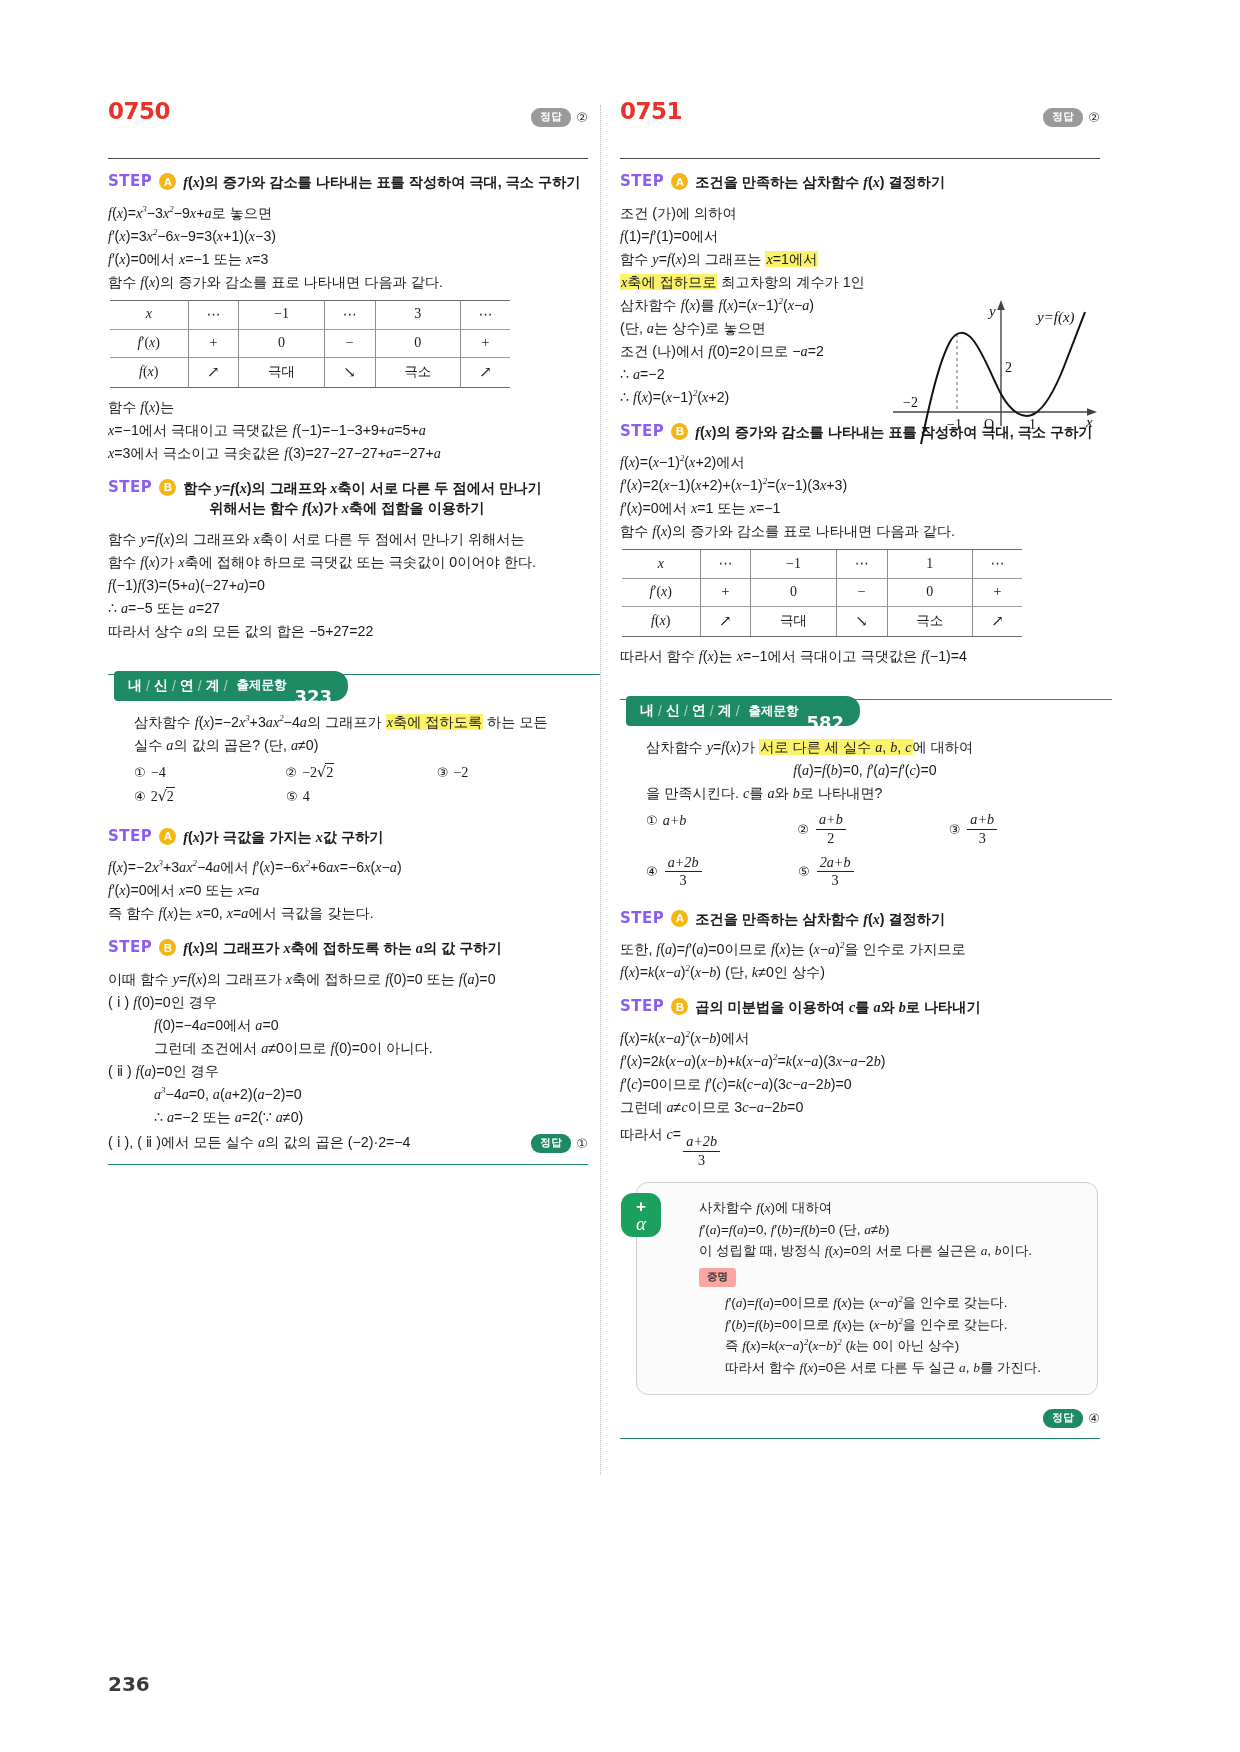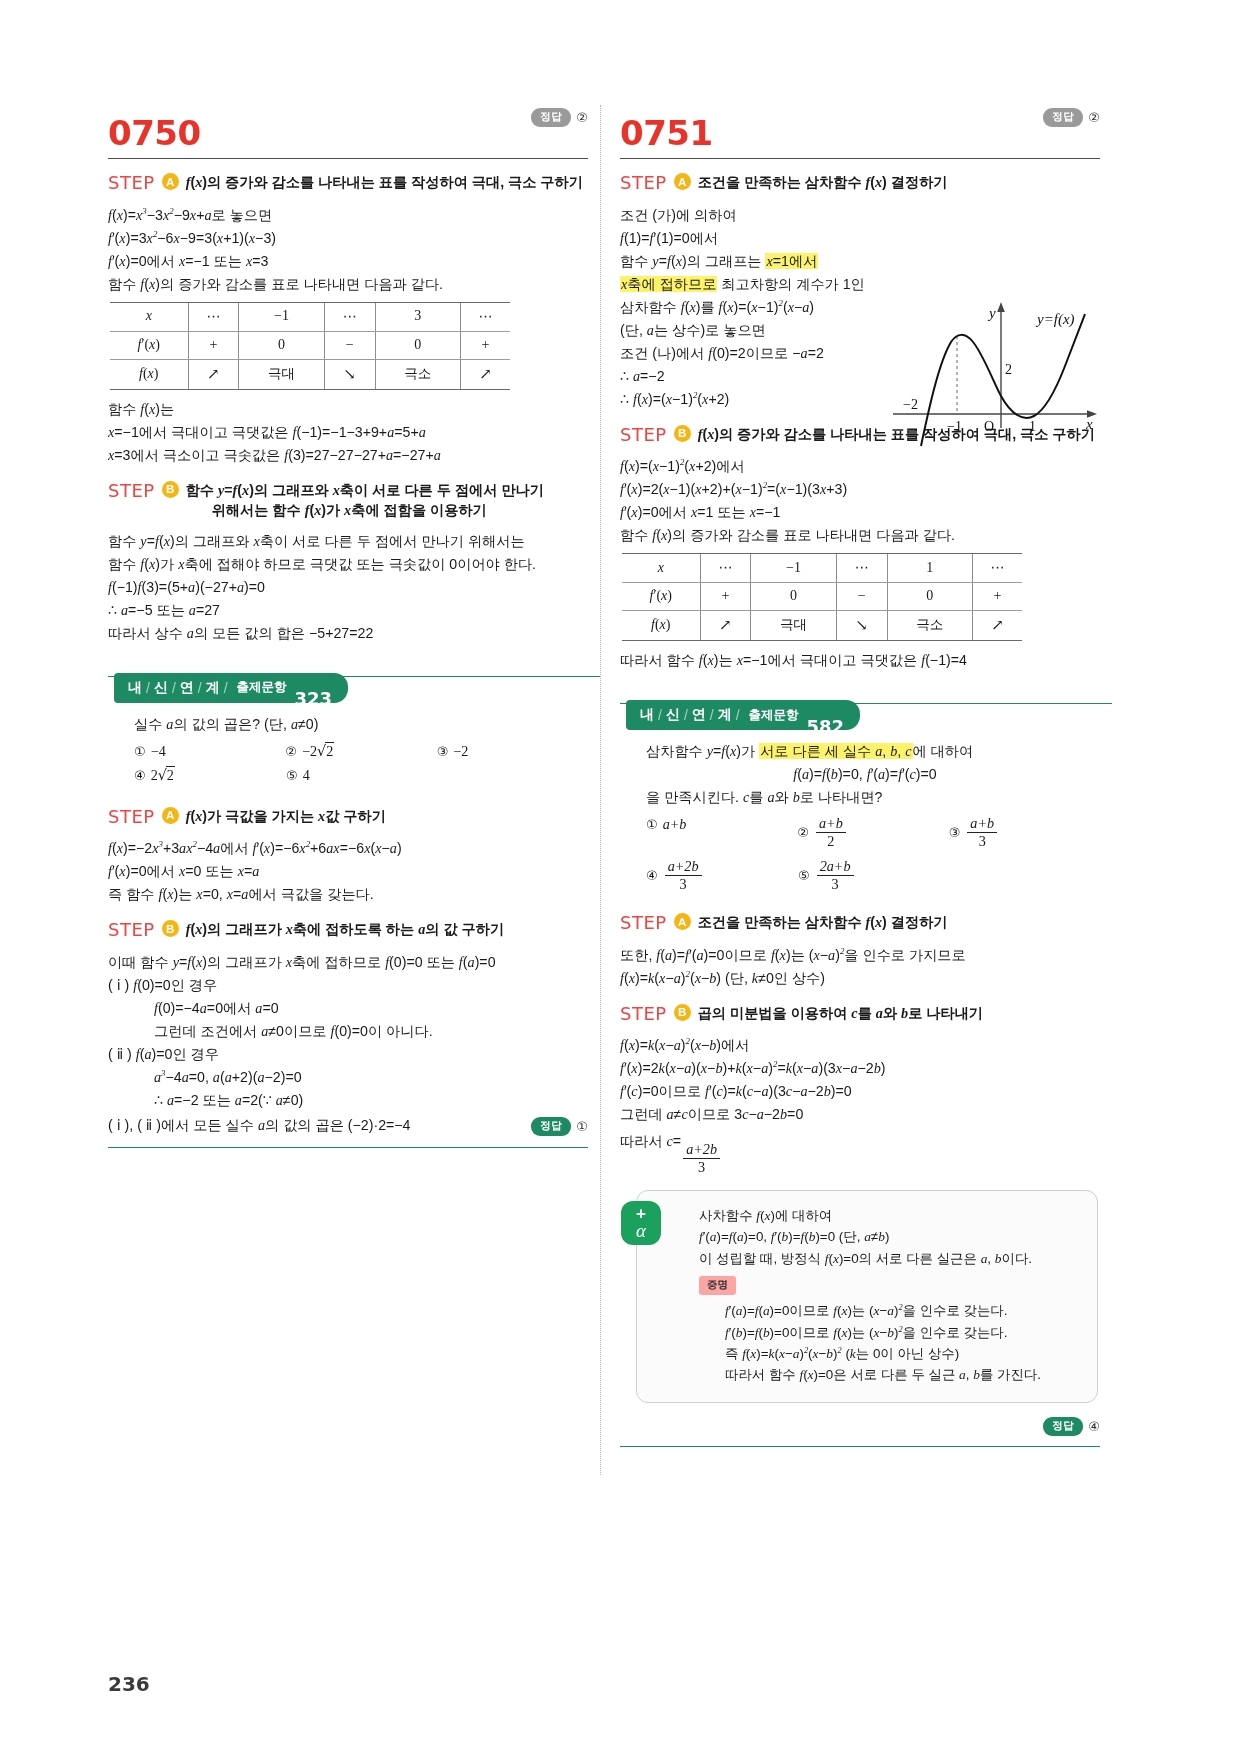--- a/index.html
+++ b/index.html
@@ -21,44 +21,44 @@
   .col-divider{
     position:absolute; left:600px; top:105px;
     width:0; height:1370px;
     border-left:1px dotted #b9b9b9;
   }
 
   
   .prob-head { position:relative; height:54px; }
   .prob-no {
     font-family:"DejaVu Sans",sans-serif;
-    font-size:34px; font-weight:800; color:#e8322a;
+    font-size:23px; font-weight:800; color:#e8322a;
     letter-spacing:-0.5px; line-height:1;
-    position:absolute; left:0; top:16px;
+    position:absolute; left:0; top:0;
   }
   .ans-pill{
     position:absolute; right:0; top:8px;
     display:flex; align-items:center; gap:5px;
   }
   .ans-pill .pill{
     background:#9a9a9a; color:#fff;
     font-size:10.5px; font-weight:700;
     border-radius:9px; padding:2px 9px 3px;
     letter-spacing:0.5px;
   }
   .ans-pill .num{ font-size:13px; color:#333; }
   .rule {
     border:0; border-top:1.6px solid #4a4a4a;
     margin:4px 0 0 0;
   }
 
   
   .step { display:flex; align-items:flex-start; gap:7px; margin:13px 0 9px; }
   .step-word{
-    color:#ef4444; font-weight:400; font-size:18px;
+    color:#8b5cf6; font-weight:700; font-size:15px;
     letter-spacing:0.5px; line-height:1.25;
     font-family:"DejaVu Sans",sans-serif;
   }
   .step-badge{
     width:17px; height:17px; border-radius:50%;
     background:#f5b614; color:#fff;
     font-size:11.5px; font-weight:800;
     display:inline-flex; align-items:center; justify-content:center;
     margin-top:1px; flex:0 0 auto;
   }
@@ -249,20 +249,21 @@
           <span class="sl">/</span>
         <span>연</span>
           <span class="sl">/</span>
         <span>계</span>
           <span class="sl">/</span>
         <span class="sub">출제문항</span>
         <span class="num">323</span>
       </div>
     </div>
 
+    <p class="ln ind1">삼차함수 <span class="mth">f</span>(<span class="mth">x</span>)=−2<span class="mth">x</span><sup class="p">3</sup>+3<span class="mth">ax</span><sup class="p">2</sup>−4<span class="mth">a</span>의 그래프가 <span class="hl"><span class="mth">x</span>축에 접하도록</span> 하는 모든</p>
     <p class="ln ind1">실수 <span class="mth">a</span>의 값의 곱은? (단, <span class="mth">a</span>≠0)</p>
 
     <div class="choices">
       <div class="crow">
         <span class="ch">
             <span class="cnum">①</span>
             <span class="mr">−4</span>
           </span>
         <span class="ch">
             <span class="cnum">②</span>

